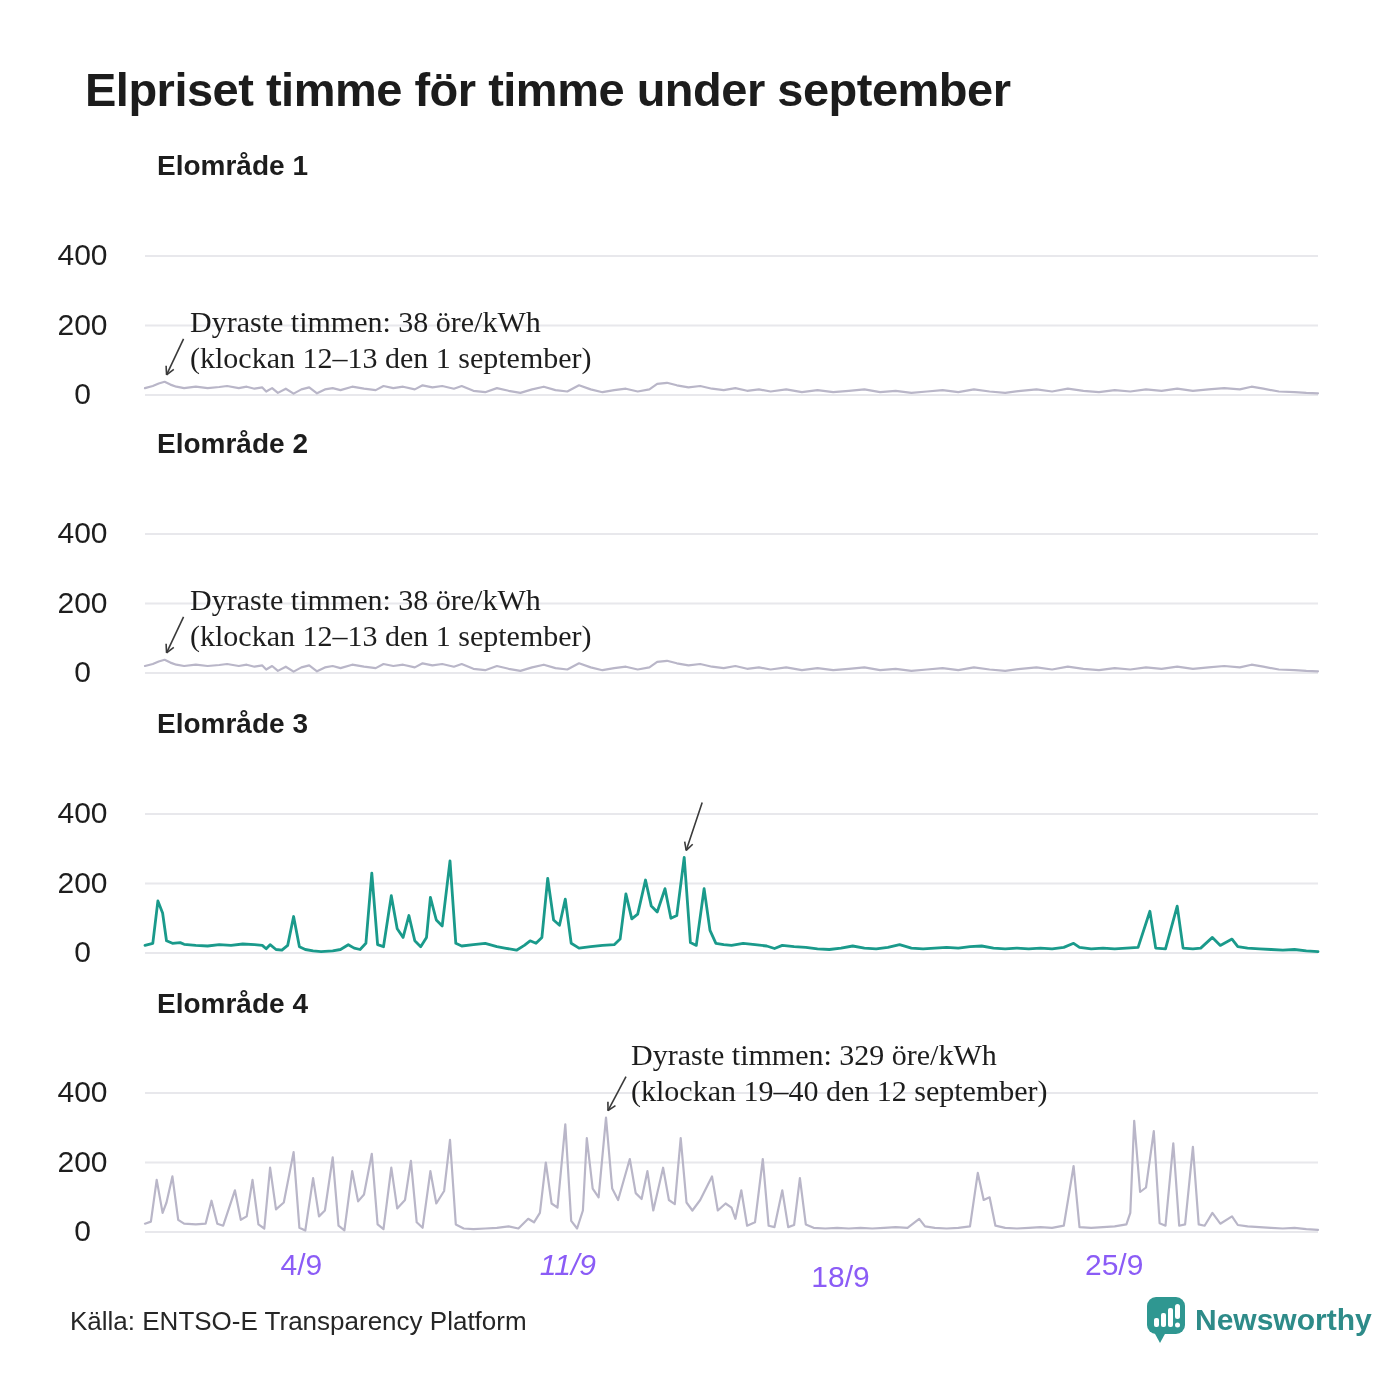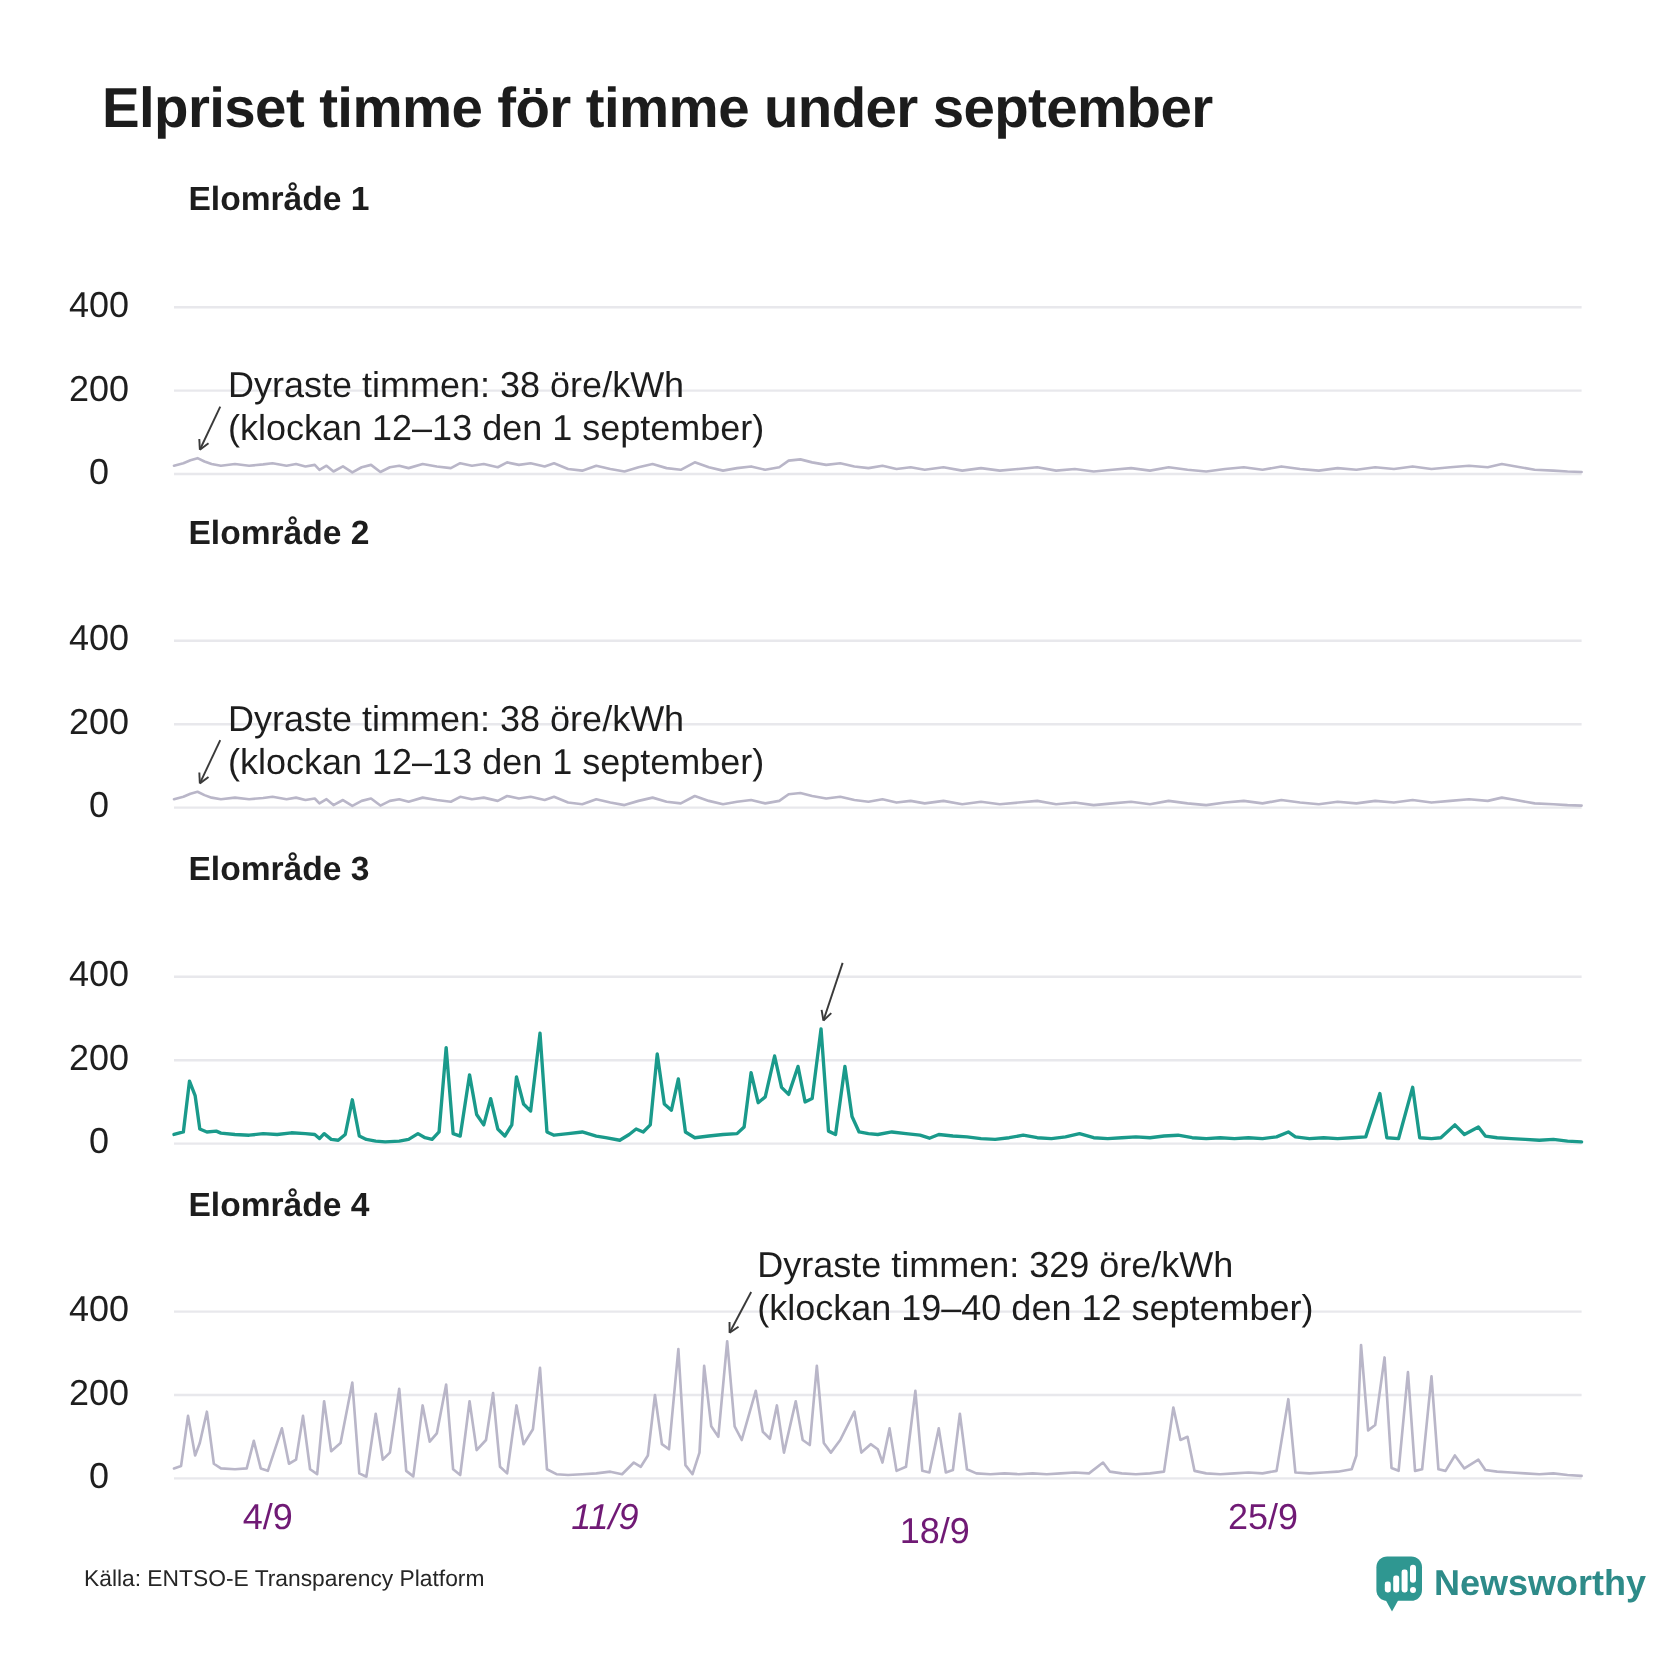--- a/index.html
+++ b/index.html
@@ -3,28 +3,28 @@
 <meta charset="utf-8">
 <style>
   html,body{margin:0;padding:0;background:#ffffff;}
   #page{position:relative;width:1400px;height:1400px;background:#ffffff;overflow:hidden;
         font-family:"Liberation Sans","DejaVu Sans",sans-serif;color:#1d1d1d;}
   #chart-canvas{position:absolute;left:0;top:0;width:1400px;height:1400px;}
   #main-title{position:absolute;left:85px;top:62px;font-size:47px;font-weight:700;letter-spacing:-0.5px;color:#1c1c1c;}
   .panel-title{position:absolute;left:157px;font-size:28px;font-weight:700;color:#1d1d1d;}
   #pt1{top:150px}#pt2{top:428px}#pt3{top:708px}#pt4{top:988px}
   .anno{position:absolute;font-size:30px;line-height:36px;color:#1d1d1d;white-space:nowrap;}
-  .anno span{display:block;}
+  .anno span{display:block;font-family:Liberation Serif, serif;}
   #anno1{left:190px;top:304px}
   #anno2{left:190px;top:582px}
   #anno3{left:709px;top:780px}
   #anno4{left:631px;top:1037px}
   .ytick{position:absolute;width:95px;text-align:center;font-size:30px;color:#1e1e1e;}
-  .xtick{position:absolute;width:120px;text-align:left;font-size:30px;color:#701a75;top:1248px;}
-  #source{position:absolute;left:70px;top:1306px;font-size:19px;color:#262626;}
+  .xtick{position:absolute;width:120px;text-align:right;font-size:30px;color:#8b5cf6;top:1248px;}
+  #source{position:absolute;left:70px;top:1306px;font-size:26px;color:#262626;}
   #logo{position:absolute;left:1146px;top:1296px;display:flex;align-items:center;gap:9px;}
   #logo-text{font-size:30px;font-weight:600;color:#2e8b89;}
 </style>
 </head>
 <body>
 
 <div id="page">
 
   <svg id="chart-canvas" viewBox="0 0 1400 1400">
       <line x1="145" y1="395" x2="1318" y2="395" stroke="#e8e8ec" stroke-width="2"></line>

